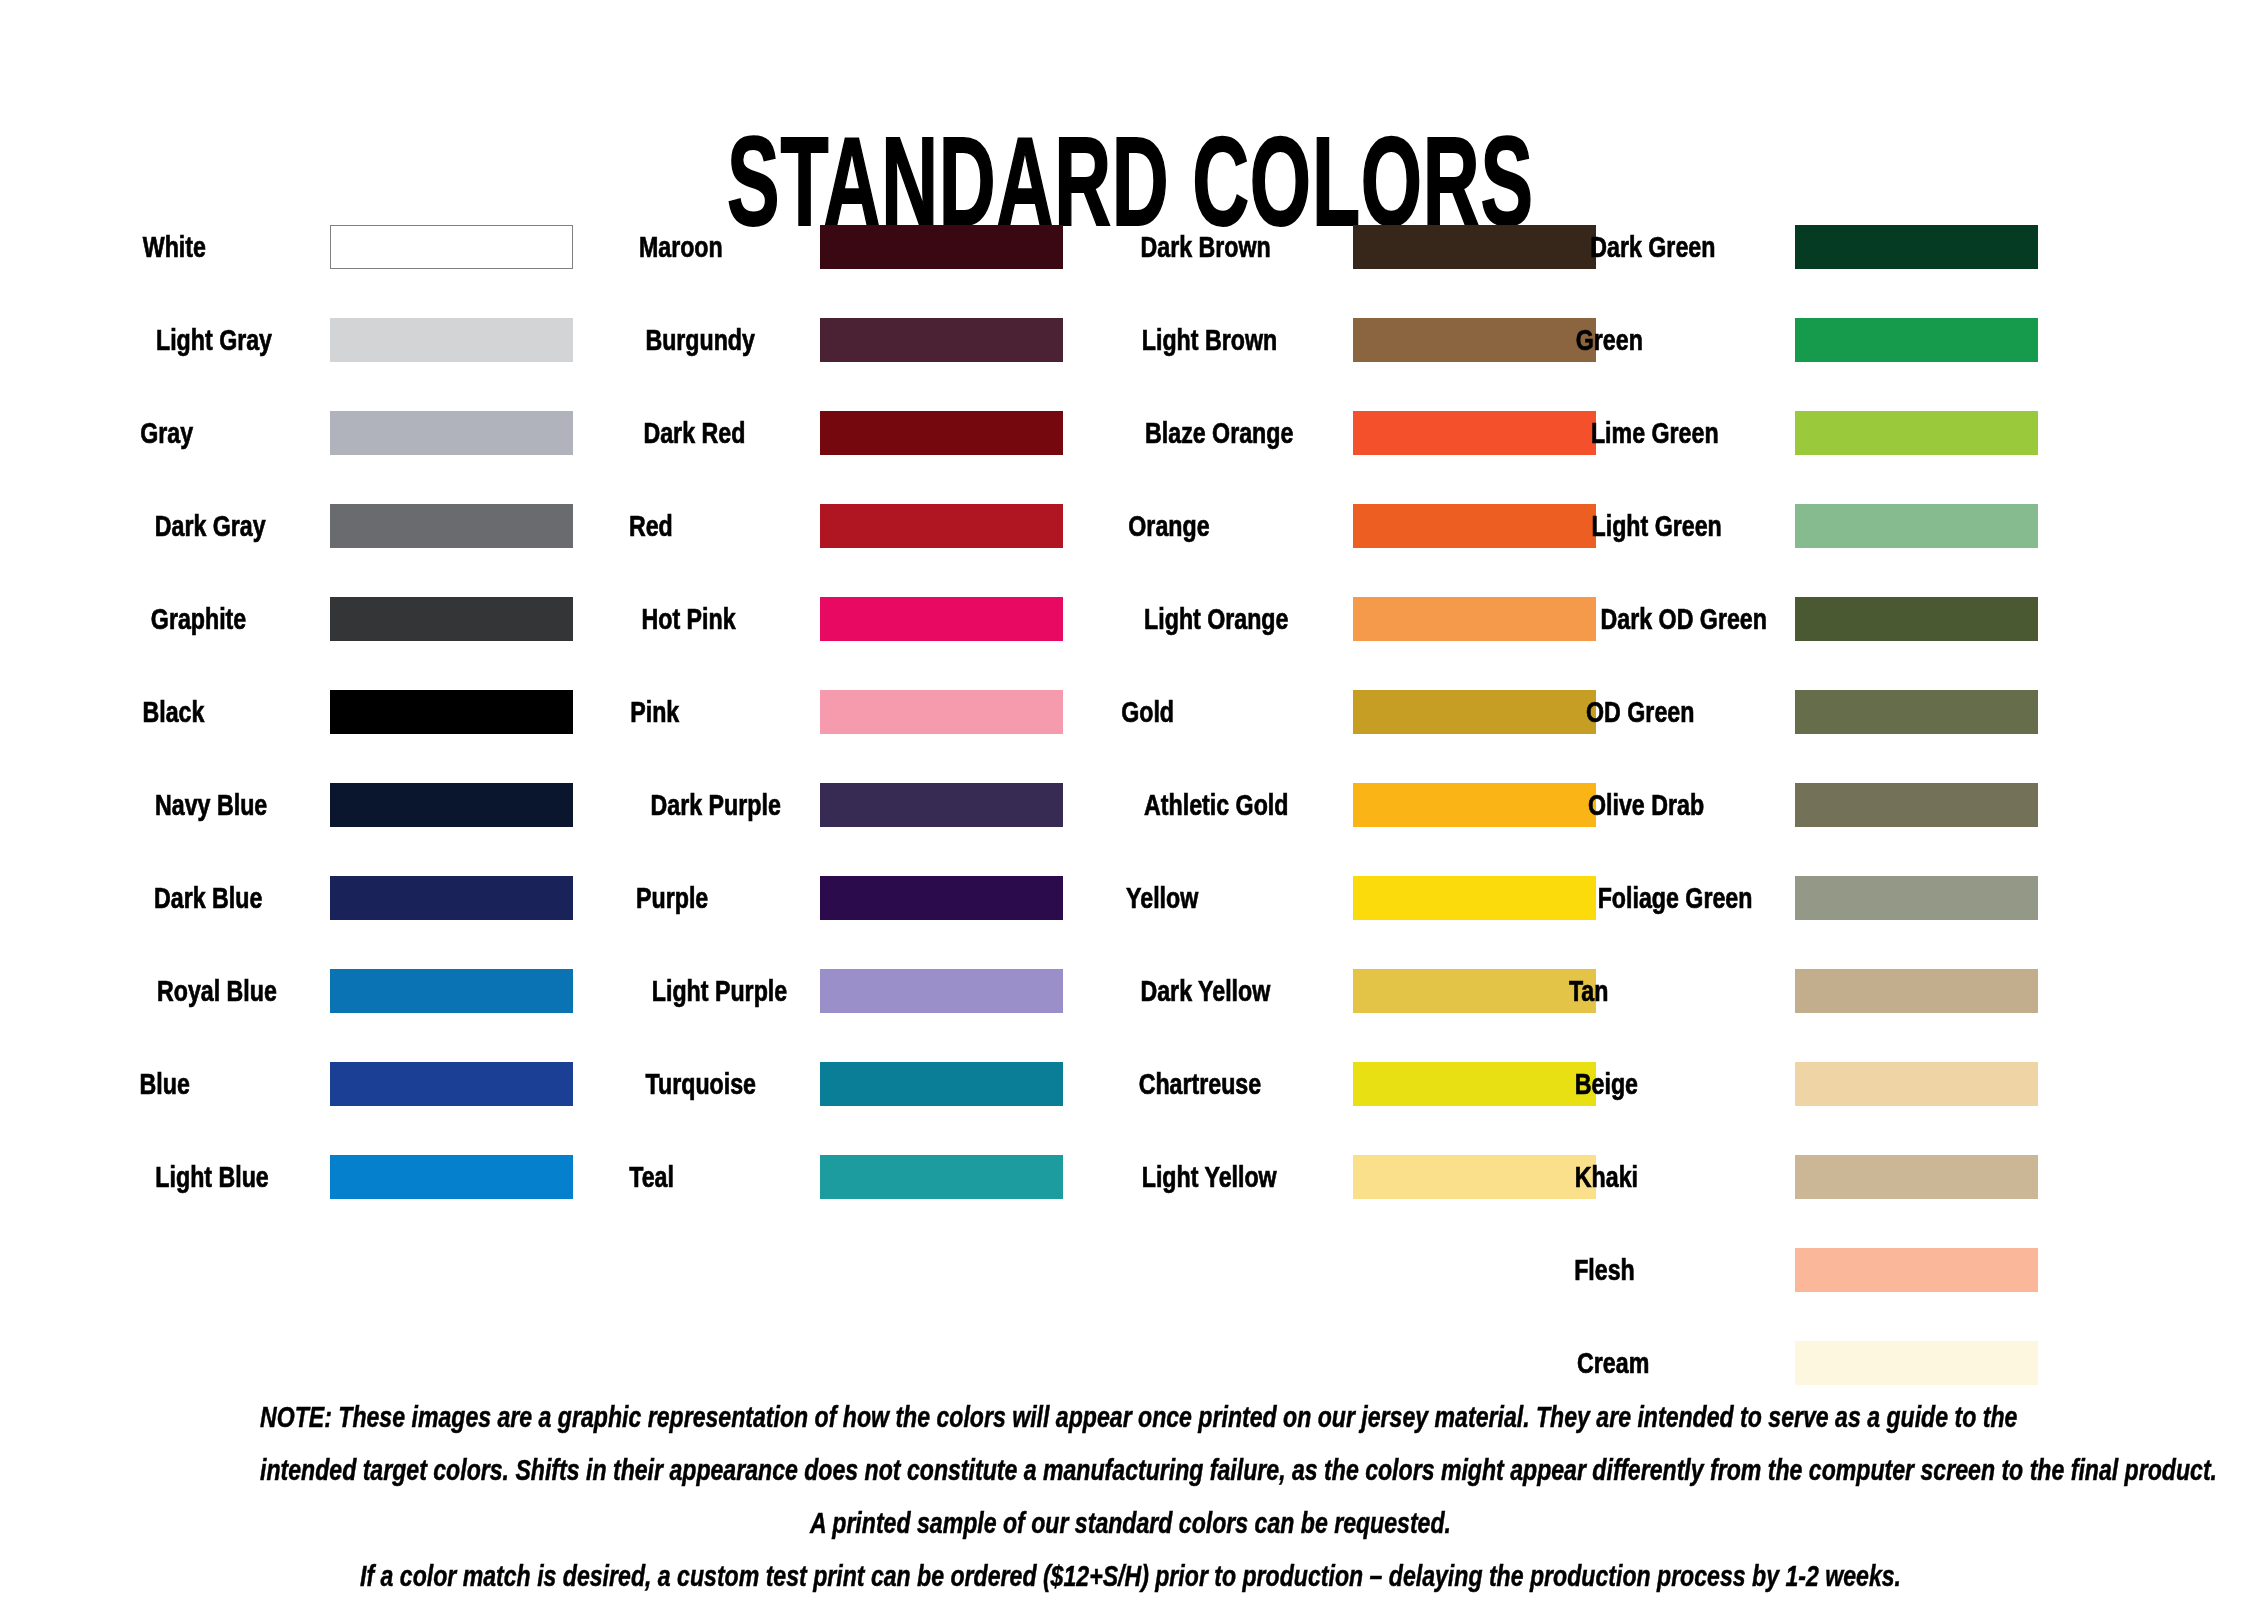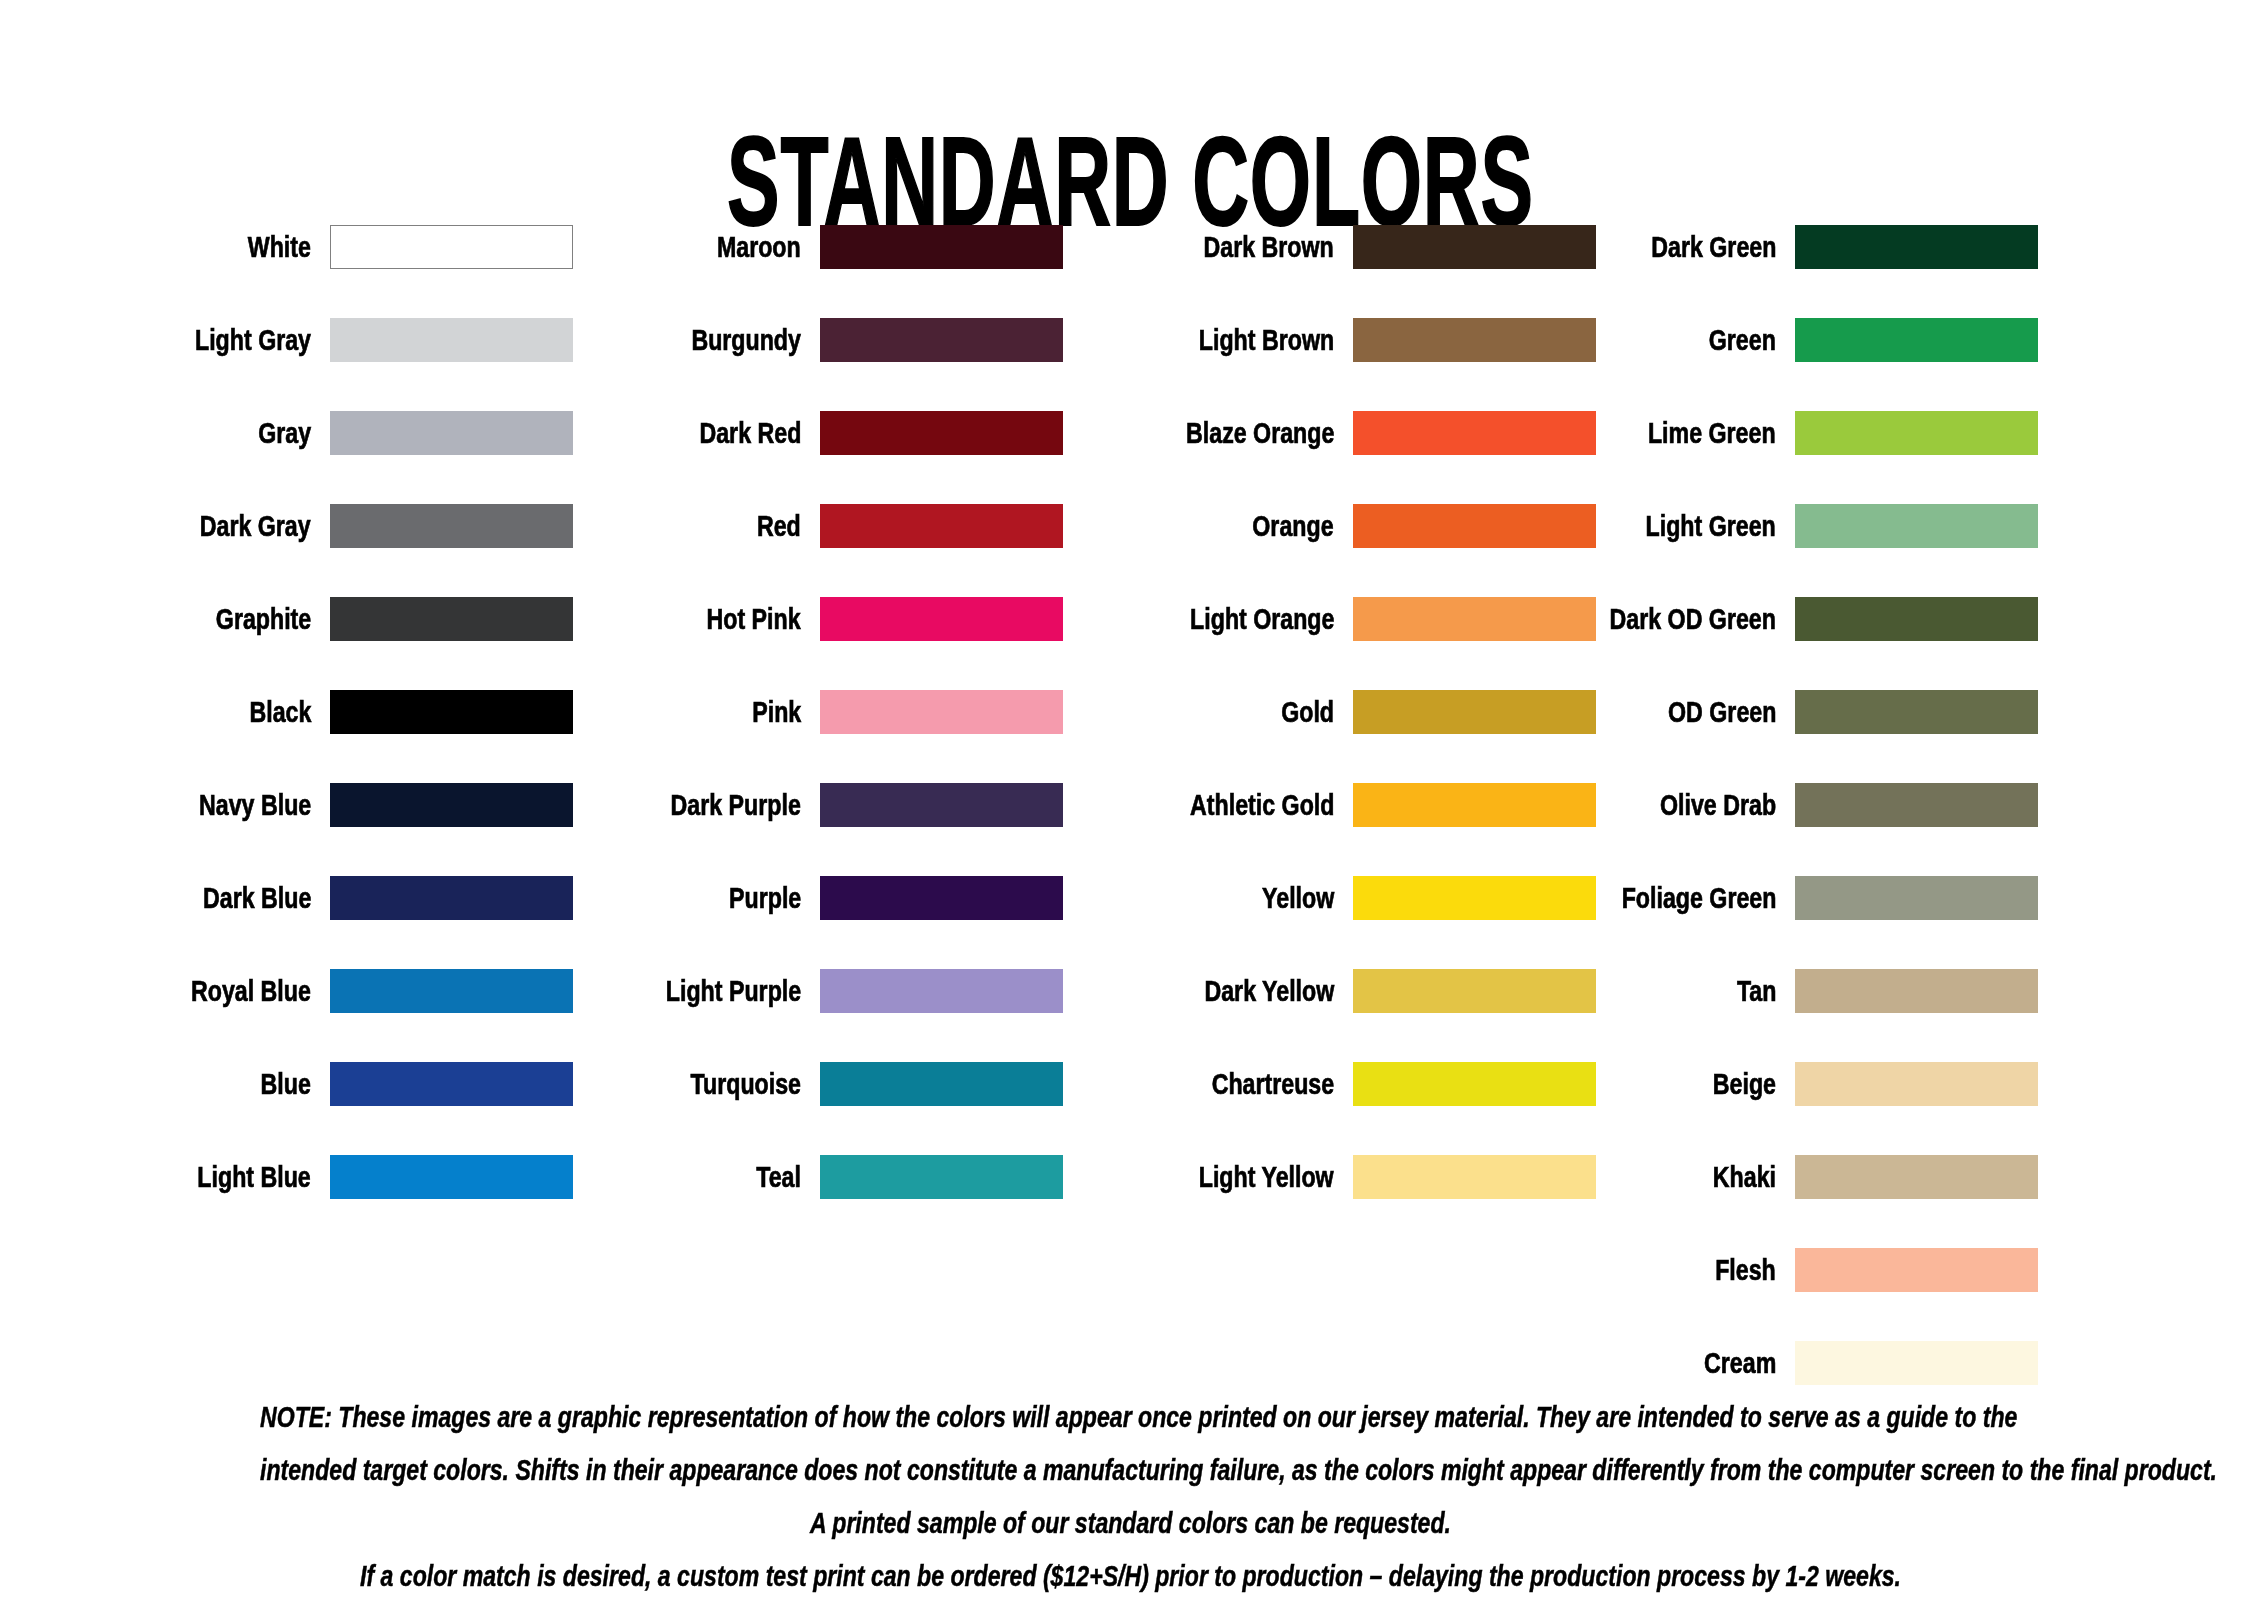--- a/index.html
+++ b/index.html
@@ -51,21 +51,21 @@
   .color-column[data-col="1"] { left: 618px;  width: 445px; }
   .color-column[data-col="2"] { left: 1108px; width: 488px; }
   .color-column[data-col="3"] { left: 1559px; width: 479px; }
 
   
   .color-row {
     position: relative;
     height: 93px;
     display: flex;
     align-items: center;
-    justify-content: flex-end;
+    justify-content: space-between;
   }
   .color-label {
     font-family: "Liberation Sans", sans-serif;
     font-weight: bold;
     font-size: 29px;
     line-height: 30px;
     text-align: right;
     white-space: nowrap;
     transform: scaleX(0.80);
     transform-origin: right center;

